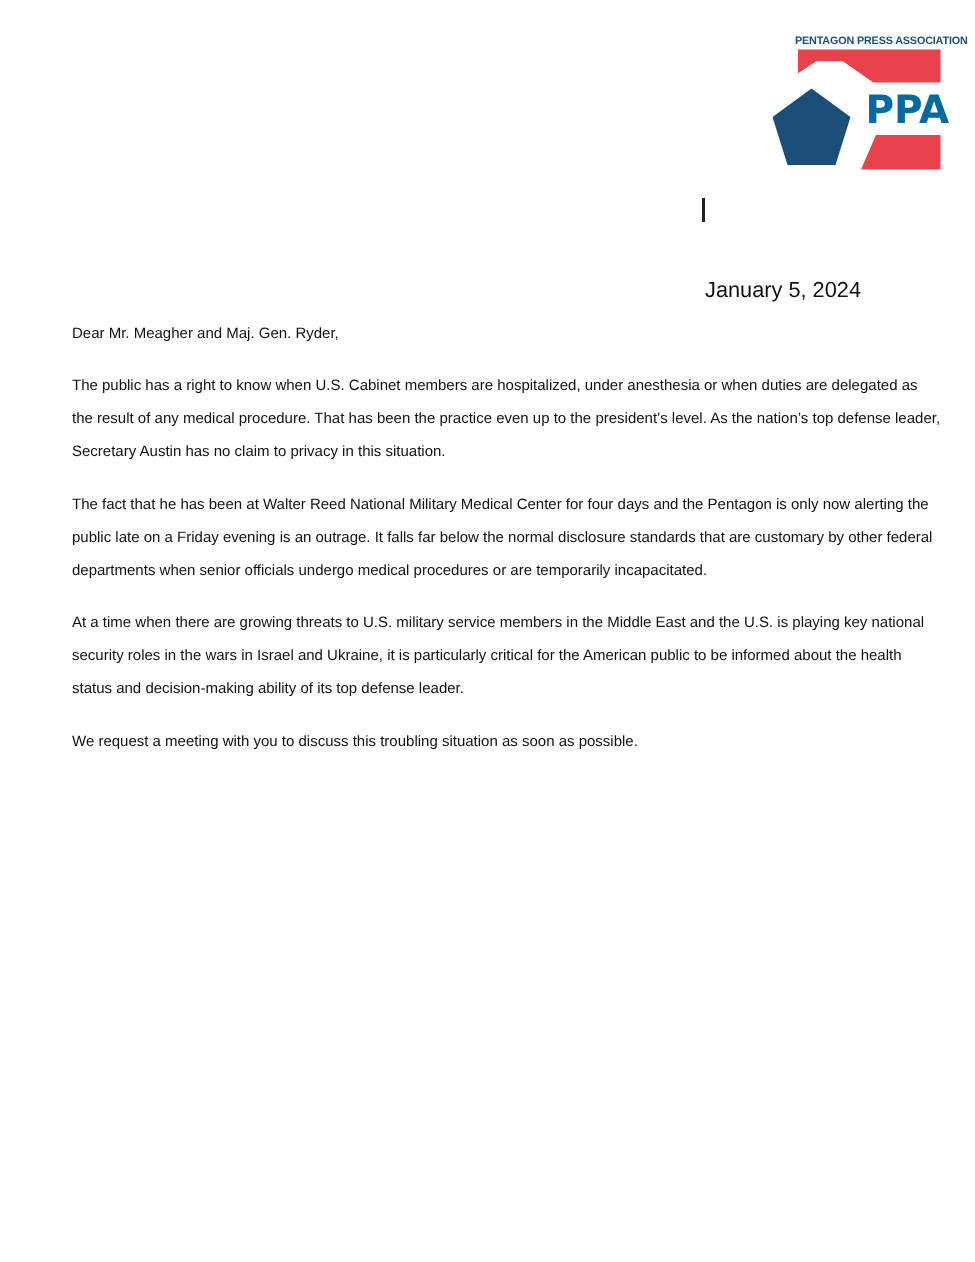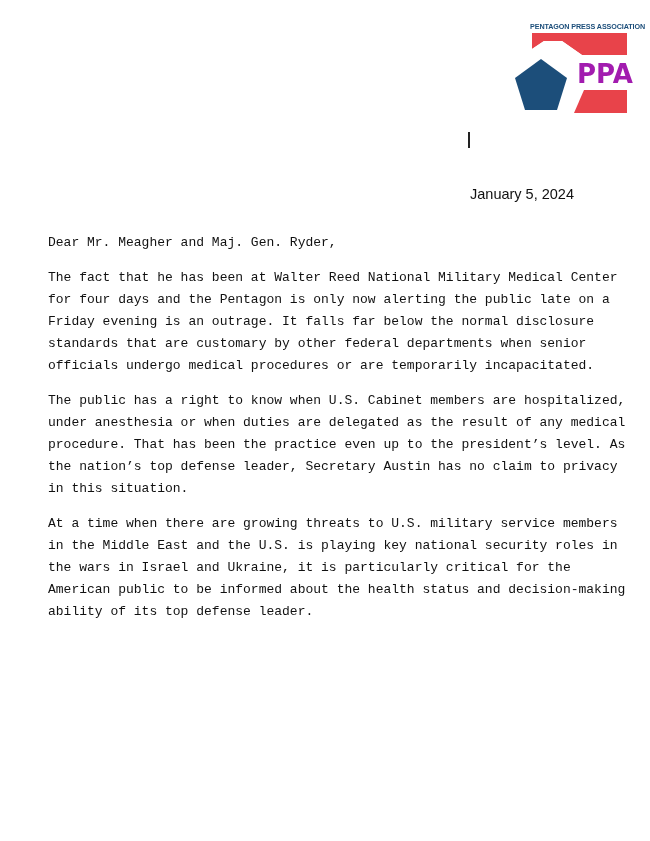--- a/index.html
+++ b/index.html
@@ -10,32 +10,32 @@
   }
   .logo { position: absolute; left: 500px; top: 14px; width: 140px; height: 110px; }
   .logo-text {
     position: absolute; left: 30px; top: 8px; width: 76px;
     font-size: 7.2px; font-weight: bold; color: #1c4e7a; letter-spacing: -0.1px;
     white-space: nowrap; text-align: left;
   }
   .logo svg { position: absolute; left: 0; top: 0; }
   .ppa-text {
     position: absolute; left: 77px; top: 45px;
-    font-size: 26px; font-weight: bold; color: #a21caf; letter-spacing: 0px;
+    font-size: 26px; font-weight: bold; color: #0369a1; letter-spacing: 0px;
     font-family: "DejaVu Sans", sans-serif;
   }
   .cursor-mark {
     position: absolute; left: 468px; top: 132px; width: 2px; height: 16px; background: #222;
   }
   .date {
     position: absolute; left: 470px; top: 162px; font-size: 14.5px; margin-top: 24px;
   }
   .letter {
-    position: absolute; left: 48px; top: 232px; width: 580px;
-    font-size: 13px; line-height: 22px; font-family: Liberation Mono, monospace;
+    position: absolute; left: 48px; top: 212px; width: 580px;
+    font-size: 10px; line-height: 22px;
   }
   .letter p { margin: 0 0 13px 0; }
   .signers { margin: 0; }
   .signer-line { display: block; line-height: 19px; }
 </style>
 </head>
 <body>
 
 <div class="logo">
   <svg width="140" height="110" viewBox="0 0 140 110">
@@ -51,16 +51,17 @@
   <div class="logo-text">PENTAGON PRESS ASSOCIATION</div>
   <div class="ppa-text">PPA</div>
 </div>
 
 <div class="cursor-mark"></div>
 
 <div class="date">January 5, 2024</div>
 
 <div class="letter">
   <p>Dear Mr. Meagher and Maj. Gen. Ryder,</p>
+  <p>The public has a right to know when U.S. Cabinet members are hospitalized, under anesthesia or when duties are delegated as the result of any medical procedure. That has been the practice even up to the president’s level. As the nation’s top defense leader, Secretary Austin has no claim to privacy in this situation.</p>
   <p>The fact that he has been at Walter Reed National Military Medical Center for four days and the Pentagon is only now alerting the public late on a Friday evening is an outrage. It falls far below the normal disclosure standards that are customary by other federal departments when senior officials undergo medical procedures or are temporarily incapacitated.</p>
-  <p>The public has a right to know when U.S. Cabinet members are hospitalized, under anesthesia or when duties are delegated as the result of any medical procedure. That has been the practice even up to the president’s level. As the nation’s top defense leader, Secretary Austin has no claim to privacy in this situation.</p>
   <p>At a time when there are growing threats to U.S. military service members in the Middle East and the U.S. is playing key national security roles in the wars in Israel and Ukraine, it is particularly critical for the American public to be informed about the health status and decision-making ability of its top defense leader.</p>
+  <p>We request a meeting with you to discuss this troubling situation as soon as possible.</p>
 </div>
 
 </body></html>

